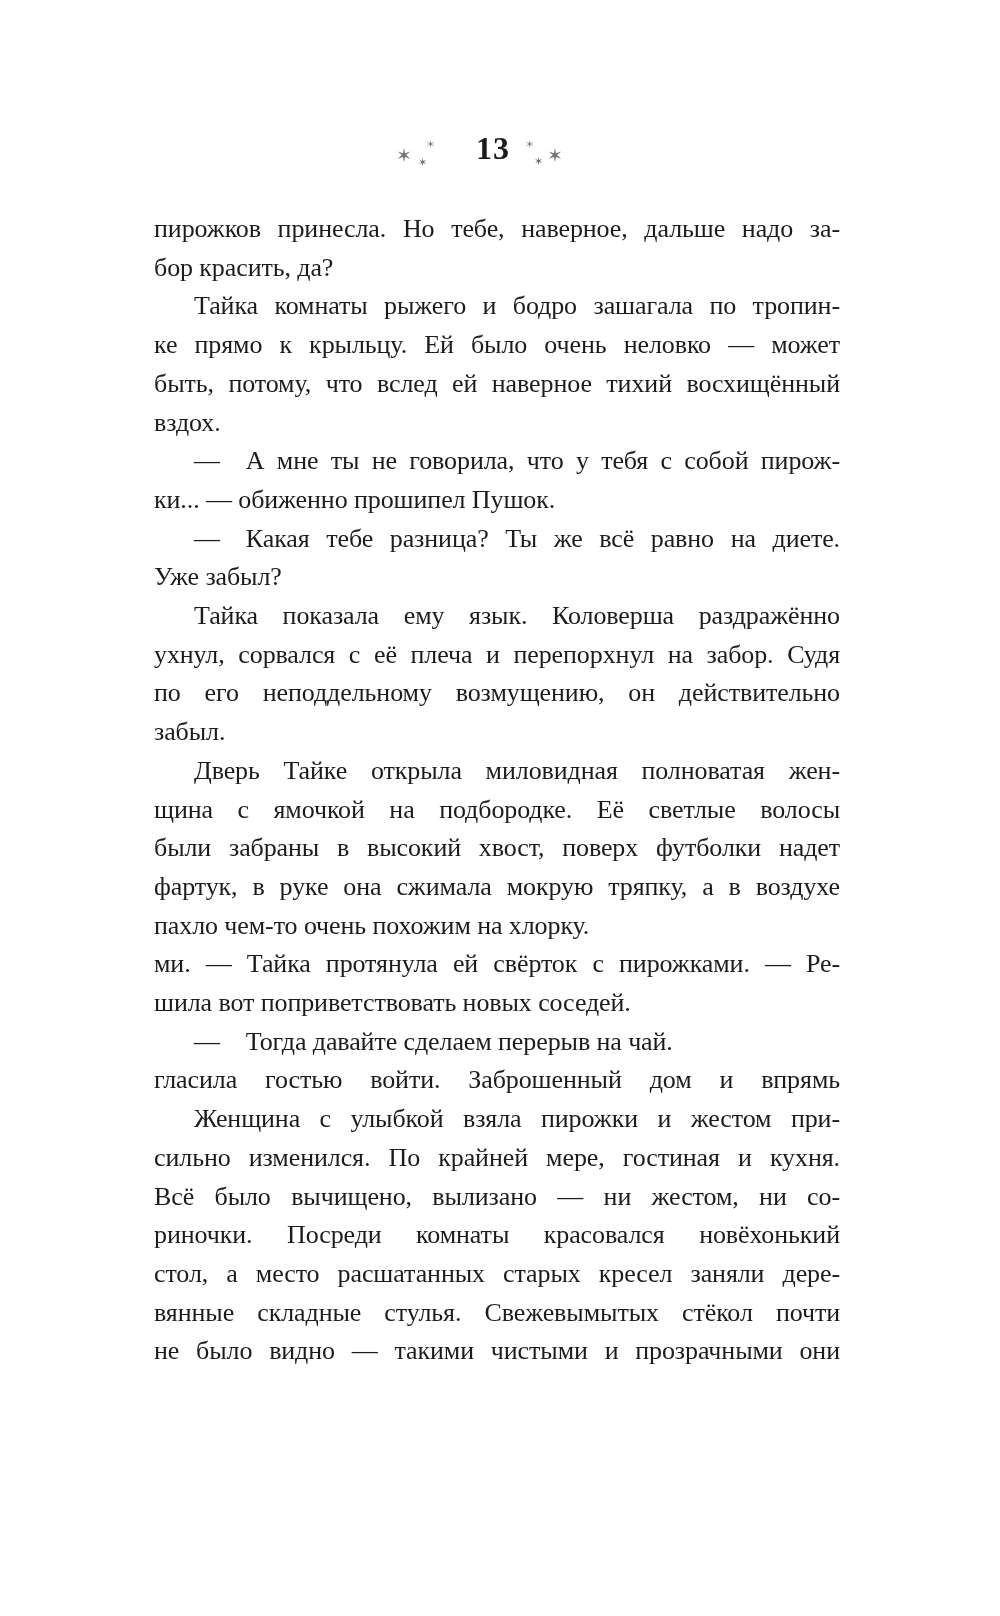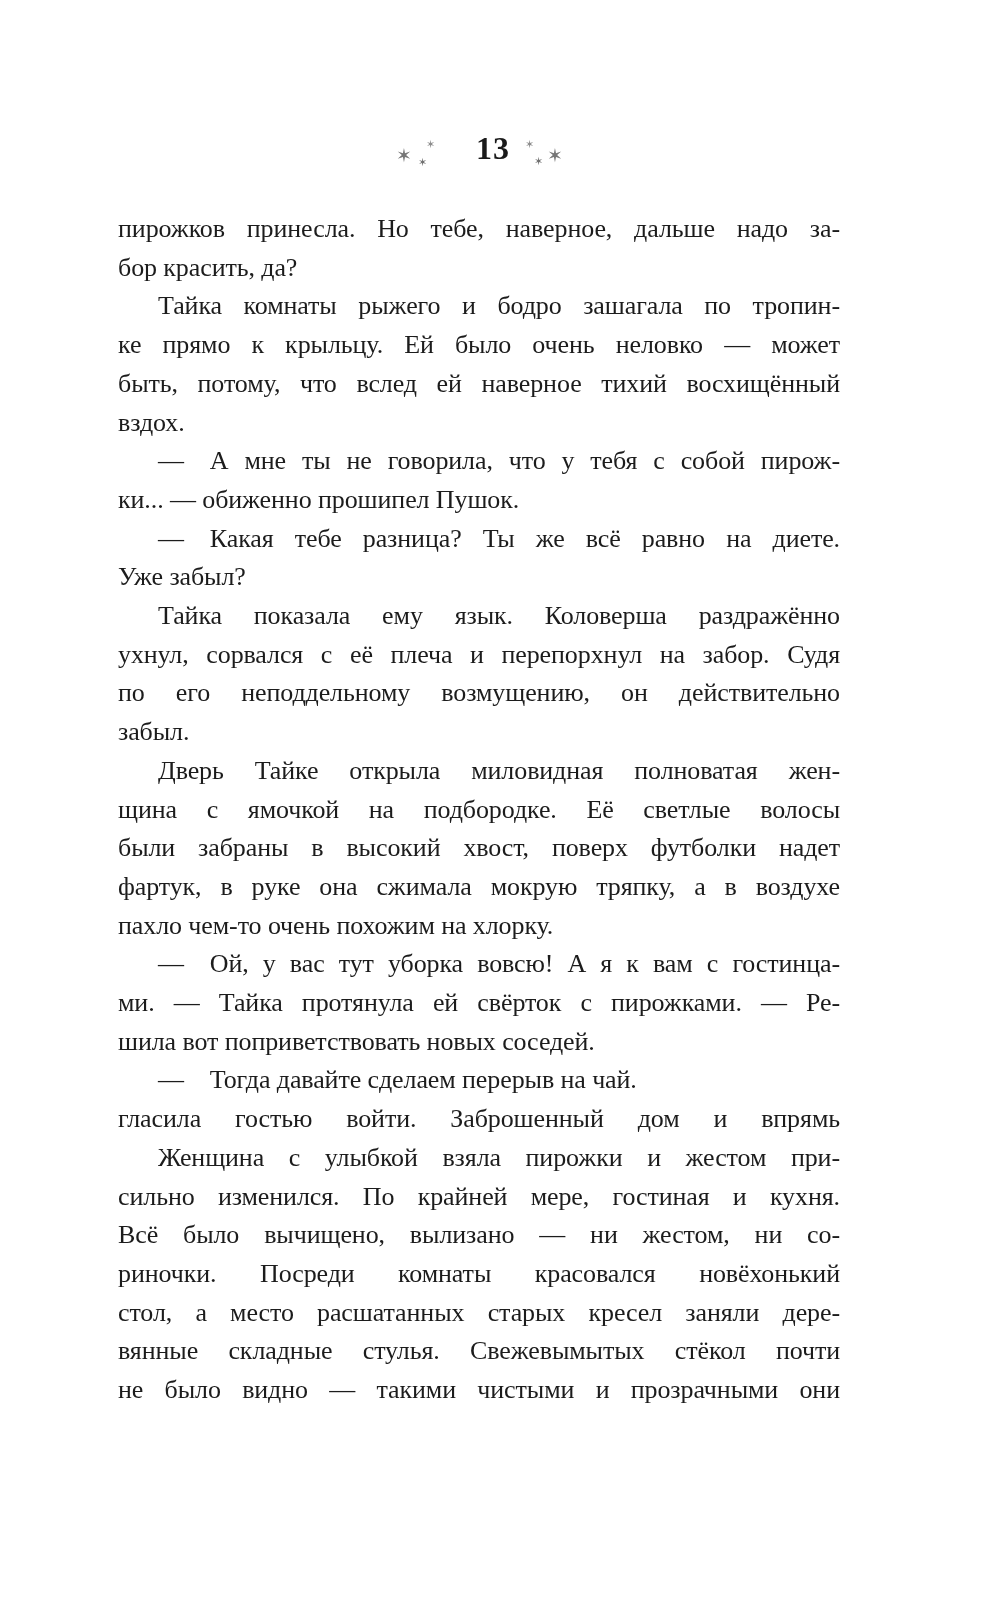--- a/index.html
+++ b/index.html
@@ -56,20 +56,21 @@
     width: 722px;
     font-size: 26px;
     line-height: 38.7px;
     letter-spacing: -0.1px;
   }
   .paragraph { margin: 0; padding: 0; }
   .line {
     text-align: justify;
     text-align-last: justify;
     min-height: 38.7px;
+    margin-left: 36px;
   }
   .line.para-end {
     text-align-last: left;
   }
   .line.indented {
     text-indent: 40px;
   }
 </style>
 </head>
 <body>
@@ -114,21 +115,20 @@
         <div class="line para-end">забыл.</div>
       </div>
       <div class="paragraph">
         <div class="line indented">Дверь Тайке открыла миловидная полноватая жен-</div>
         <div class="line">щина с ямочкой на подбородке. Её светлые волосы</div>
         <div class="line">были забраны в высокий хвост, поверх футболки надет</div>
         <div class="line">фартук, в руке она сжимала мокрую тряпку, а в воздухе</div>
         <div class="line para-end">пахло чем-то очень похожим на хлорку.</div>
       </div>
       <div class="paragraph">
-        <div class="line indented">— Ой, у вас тут уборка вовсю! А я к вам с гостинца-</div>
         <div class="line">ми. — Тайка протянула ей свёрток с пирожками. — Ре-</div>
         <div class="line para-end">шила вот поприветствовать новых соседей.</div>
       </div>
       <div class="paragraph">
         <div class="line indented para-end">— Тогда давайте сделаем перерыв на чай.</div>
       </div>
       <div class="paragraph">
         <div class="line">гласила гостью войти. Заброшенный дом и впрямь</div>
         <div class="line indented">Женщина с улыбкой взяла пирожки и жестом при-</div>
         <div class="line">сильно изменился. По крайней мере, гостиная и кухня.</div>

